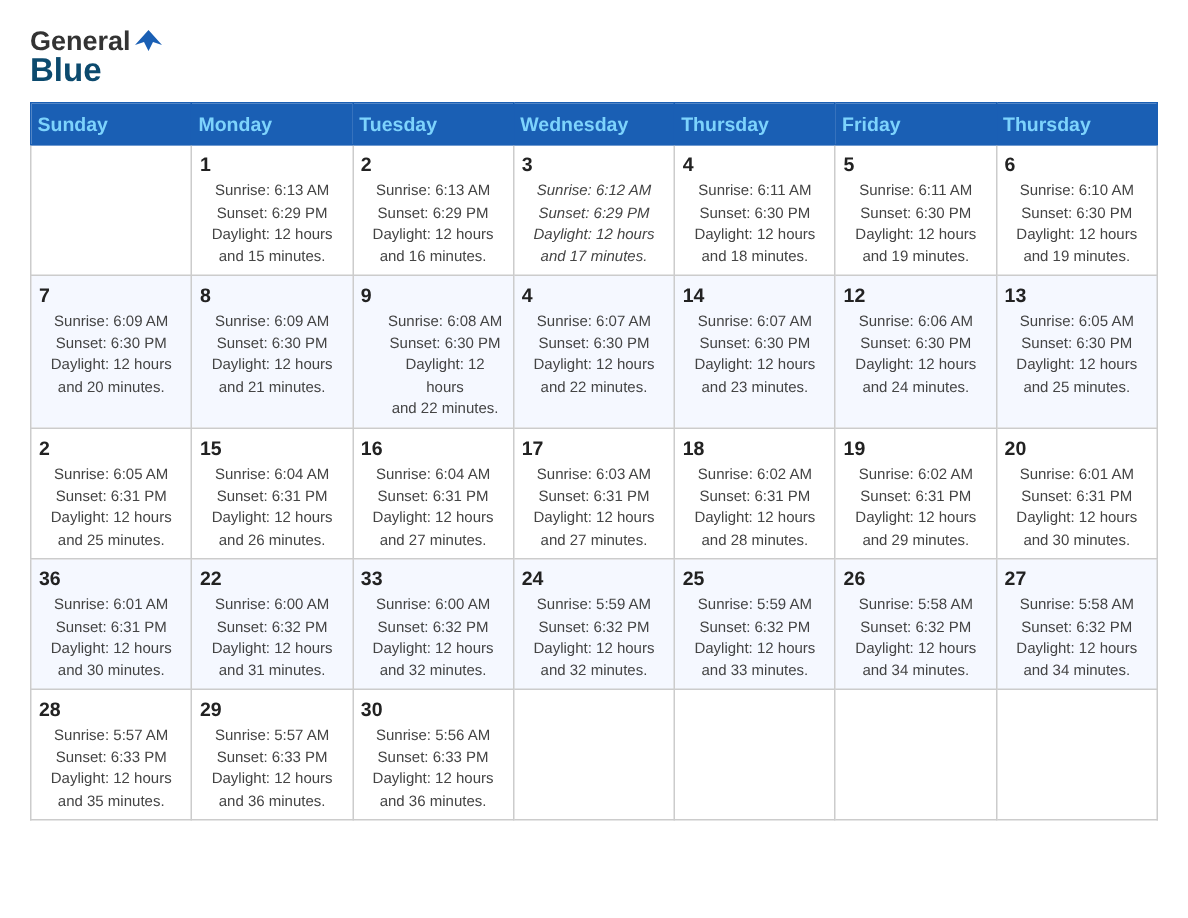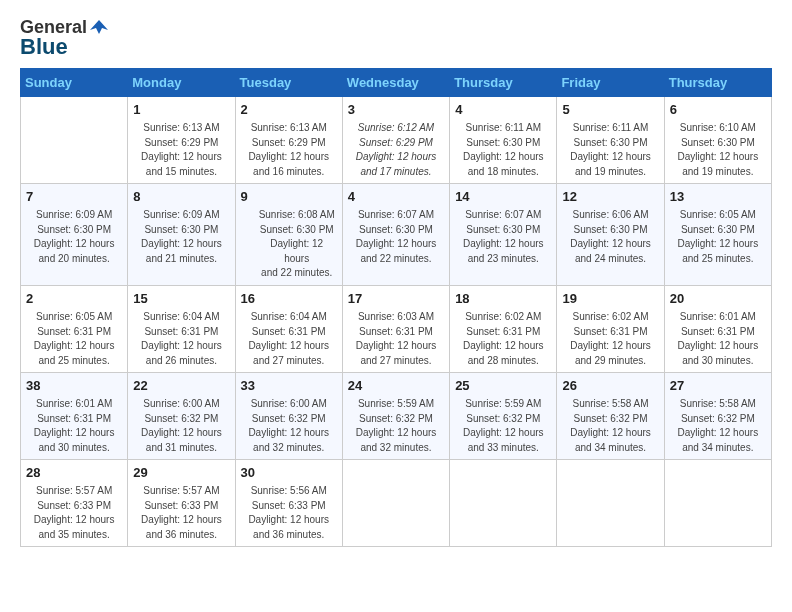--- a/index.html
+++ b/index.html
@@ -257,21 +257,21 @@
         <td>
           <span class="day-number">20</span>
           <div class="day-info" style="white-space: pre-line;">Sunrise: 6:01 AM
 Sunset: 6:31 PM
 Daylight: 12 hours
 and 30 minutes.</div>
         </td>
       </tr>
       <tr class="week-row">
         <td>
-          <span class="day-number">38</span>
+          <span class="day-number">36</span>
           <div class="day-info" style="white-space: pre-line;">Sunrise: 6:01 AM
 Sunset: 6:31 PM
 Daylight: 12 hours
 and 30 minutes.</div>
         </td>
         <td>
           <span class="day-number">22</span>
           <div class="day-info" style="white-space: pre-line;">Sunrise: 6:00 AM
 Sunset: 6:32 PM
 Daylight: 12 hours

